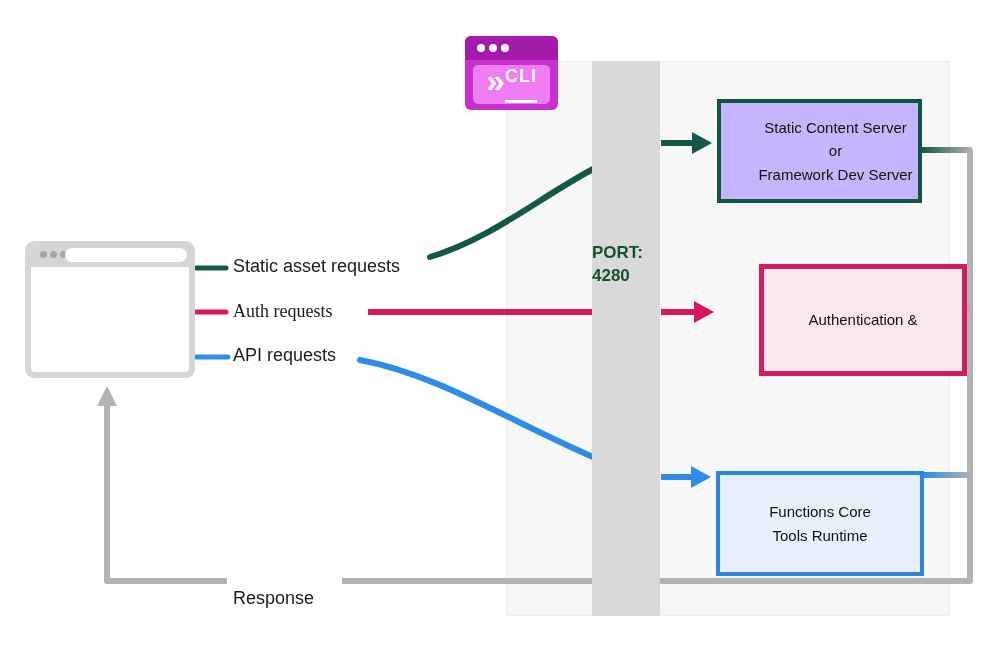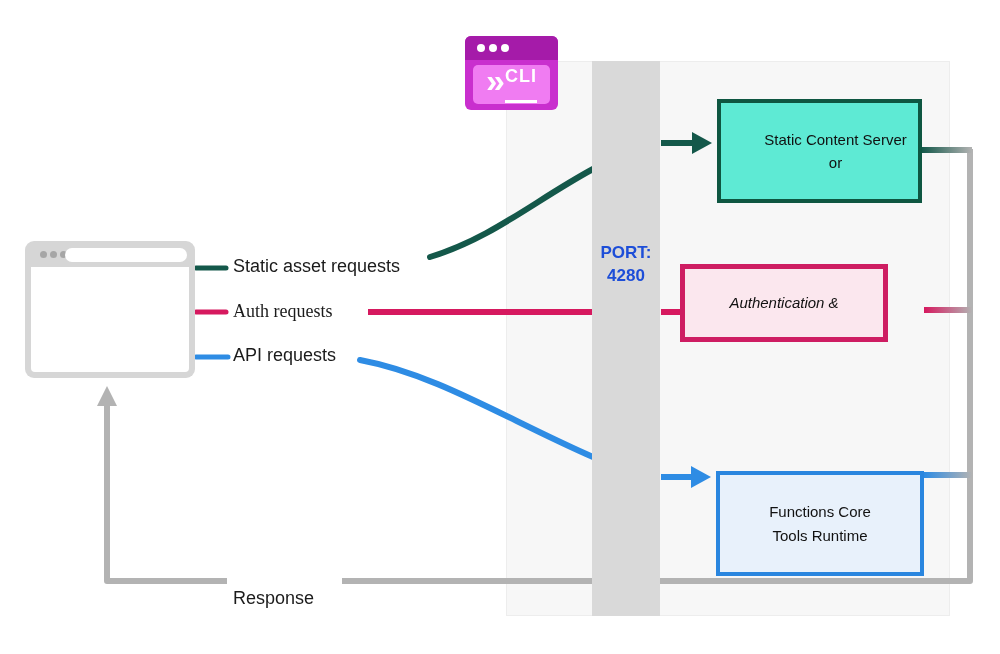--- a/index.html
+++ b/index.html
@@ -4,38 +4,38 @@
 <style>
   html,body{margin:0;padding:0;background:#fff;}
   .canvas{position:relative;width:1000px;height:654px;background:#ffffff;
           font-family:"Liberation Sans",sans-serif;overflow:hidden;}
 
   
   .panel{position:absolute;left:506px;top:61px;width:444px;height:555px;
          border:1px solid #ededed;box-sizing:border-box;z-index:1;}
   .portbar{position:absolute;left:592px;top:61px;width:68px;height:555px;z-index:3;}
   .port-text{position:absolute;left:592px;top:242px;width:68px;z-index:4;
-             text-align:center;font-weight:bold;font-size:17px;line-height:1.35;color:#1d4ed8;}
+             text-align:left;font-weight:bold;font-size:17px;line-height:1.35;color:#14532d;}
 
   
   svg.wires{position:absolute;left:0;top:0;z-index:2;}
 
   
   .lbl{position:absolute;font-size:18px;color:#1b1b1b;z-index:4;white-space:nowrap;}
   #lbl-static{left:233px;top:256px;}
   #lbl-auth{left:233px;top:301px;font-family:Liberation Serif, serif;}
   #lbl-api{left:233px;top:345px;}
   #lbl-response{left:233px;top:588px;}
 
   
   .box{position:absolute;display:flex;flex-direction:column;justify-content:center;
        align-items:center;text-align:center;font-size:15px;line-height:1.55;color:#111;
        box-sizing:border-box;z-index:4;border-style:solid;}
   #box0{left:717px;top:99px;width:205px;height:104px;border-width:4px;}
-  #box1{left:680px;top:264px;width:208px;height:78px;border-width:5px;font-style:italic;}
+  #box1{left:759px;top:264px;width:208px;height:112px;border-width:5px;}
   #box2{left:716px;top:423px;width:208px;height:105px;border-width:4px;margin-top:48px;}
 
   
   .browser{position:absolute;left:25px;top:241px;width:170px;height:137px;
            background:#d6d6d6;border-radius:9px;z-index:4;}
   .browser .dot{position:absolute;width:7px;height:7px;border-radius:50%;background:#a6a6a6;top:10px;}
   .browser .d1{left:15px;} .browser .d2{left:25px;} .browser .d3{left:35px;}
   .browser .addr{position:absolute;left:40px;right:8px;top:7px;height:14px;background:#fff;border-radius:8px;}
   .browser .bbody{position:absolute;left:6px;right:6px;top:26px;bottom:6px;background:#fff;border-radius:0 0 4px 4px;}
 
@@ -131,23 +131,24 @@
     <div class="dot d3"></div>
     <div class="addr"></div>
     <div class="bbody"></div>
   </div>
 
   <div class="lbl" id="lbl-static">Static asset requests</div>
   <div class="lbl" id="lbl-auth">Auth requests</div>
   <div class="lbl" id="lbl-api">API requests</div>
   <div class="lbl" id="lbl-response">Response</div>
 
-  <div class="box" id="box0" style="border-color: rgb(14, 86, 65); background-color: #5eead4; padding-left: 32px;">
+  <div class="box" id="box0" style="border-color: rgb(14, 86, 65); background-color: #c4b5fd; padding-left: 32px;">
     <div>Static Content Server</div>
     <div>or</div>
+    <div>Framework Dev Server</div>
   </div>
   <div class="box" id="box1" style="border-color: rgb(206, 29, 98); background-color: rgb(251, 231, 238);">
     <div>Authentication &amp;</div>
   </div>
   <div class="box" id="box2" style="border-color: rgb(42, 134, 223); background-color: rgb(232, 241, 251);">
     <div>Functions Core</div>
     <div>Tools Runtime</div>
   </div>
 
 </div>

